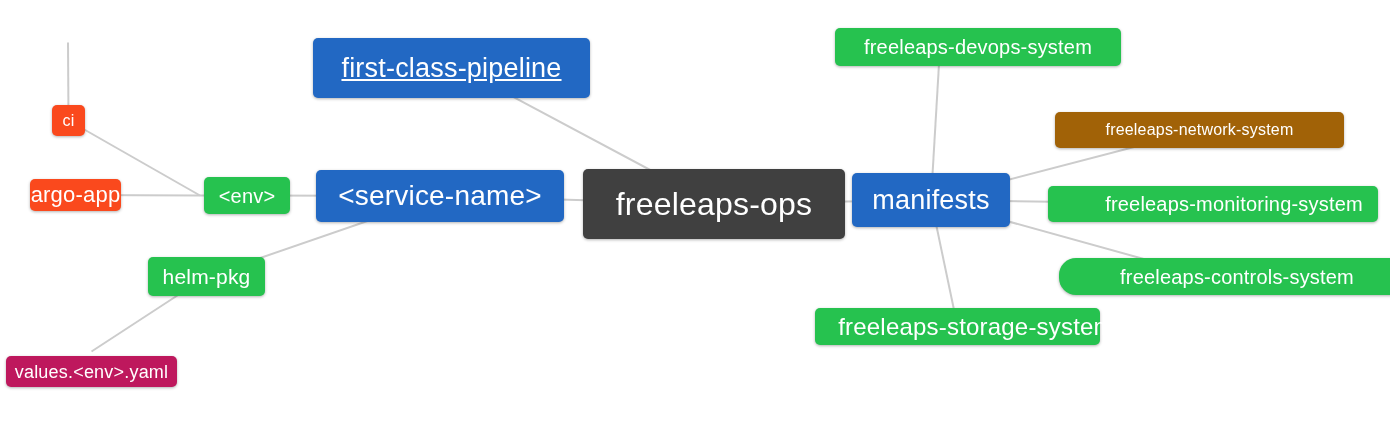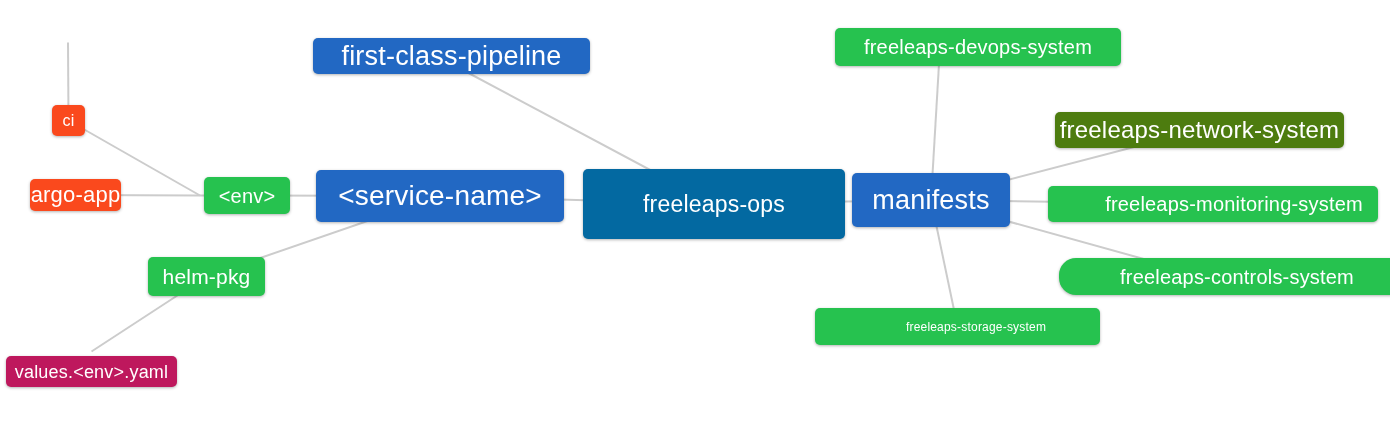--- a/index.html
+++ b/index.html
@@ -53,27 +53,27 @@
       <line x1="440" y1="196" x2="714" y2="204" stroke="#cccccc" stroke-width="2"></line>
       <line x1="451.5" y1="64" x2="714" y2="204" stroke="#cccccc" stroke-width="2"></line>
       <line x1="714" y1="204" x2="931" y2="200" stroke="#cccccc" stroke-width="2"></line>
       <line x1="931" y1="200" x2="940" y2="47" stroke="#cccccc" stroke-width="2"></line>
       <line x1="931" y1="200" x2="1199.5" y2="130" stroke="#cccccc" stroke-width="2"></line>
       <line x1="931" y1="200" x2="1213" y2="204" stroke="#cccccc" stroke-width="2"></line>
       <line x1="931" y1="200" x2="1207" y2="276.5" stroke="#cccccc" stroke-width="2"></line>
       <line x1="931" y1="200" x2="957.5" y2="326.5" stroke="#cccccc" stroke-width="2"></line>
     </svg>
 
-  <div class="node" style="left: 583px; top: 169px; width: 262px; height: 70px; font-size: 23px; background: #0369a1; color: rgb(255, 255, 255);">freeleaps-ops</div>
-  <div class="node" style="left: 313px; top: 38px; width: 277px; height: 36px; font-size: 27px; background: rgb(34, 104, 195); color: rgb(255, 255, 255);">first-class-pipeline</div>
+  <div class="node" style="left: 583px; top: 169px; width: 262px; height: 70px; font-size: 32px; background: #404040; color: rgb(255, 255, 255);">freeleaps-ops</div>
+  <div class="node" style="left: 313px; top: 38px; width: 277px; height: 60px; font-size: 27px; background: rgb(34, 104, 195); color: rgb(255, 255, 255); text-decoration: underline;">first-class-pipeline</div>
   <div class="node" style="left: 316px; top: 170px; width: 248px; height: 52px; font-size: 28px; background: rgb(34, 104, 195); color: rgb(255, 255, 255);">&lt;service-name&gt;</div>
   <div class="node" style="left: 852px; top: 173px; width: 158px; height: 54px; font-size: 27px; background: rgb(34, 104, 195); color: rgb(255, 255, 255);">manifests</div>
   <div class="node" style="left: 157px; top: 177px; width: 86px; height: 37px; font-size: 20px; background: rgb(38, 194, 79); color: rgb(255, 255, 255); margin-left: 47px;">&lt;env&gt;</div>
   <div class="node" style="left: 148px; top: 257px; width: 117px; height: 39px; font-size: 21px; background: rgb(38, 194, 79); color: rgb(255, 255, 255);">helm-pkg</div>
   <div class="node" style="left: 52px; top: 105px; width: 33px; height: 31px; font-size: 16px; background: rgb(250, 73, 29); color: rgb(255, 255, 255);">ci</div>
   <div class="node" style="left: 30px; top: 179px; width: 91px; height: 32px; font-size: 22px; background: rgb(250, 73, 29); color: rgb(255, 255, 255);">argo-app</div>
   <div class="node" style="left: 6px; top: 336px; width: 171px; height: 31px; font-size: 18px; background: #be185d; color: rgb(255, 255, 255); margin-top: 20px;">values.&lt;env&gt;.yaml</div>
   <div class="node" style="left: 797px; top: 28px; width: 286px; height: 38px; font-size: 20px; background: rgb(38, 194, 79); color: rgb(255, 255, 255); margin-left: 38px;">freeleaps-devops-system</div>
-  <div class="node" style="left: 1055px; top: 112px; width: 289px; height: 36px; font-size: 24px; background: #4d7c0f; color: rgb(255, 255, 255);">freeleaps-network-system</div>
+  <div class="node" style="left: 1055px; top: 112px; width: 289px; height: 36px; font-size: 16px; background: #a16207; color: rgb(255, 255, 255);">freeleaps-network-system</div>
   <div class="node" style="left: 1048px; top: 186px; width: 330px; height: 36px; font-size: 20px; background: rgb(38, 194, 79); color: rgb(255, 255, 255); padding-left: 42px;">freeleaps-monitoring-system</div>
   <div class="node" style="left: 1059px; top: 258px; width: 356px; height: 37px; font-size: 20px; background: rgb(38, 194, 79); color: rgb(255, 255, 255); border-radius: 17px;">freeleaps-controls-system</div>
-  <div class="node" style="left: 815px; top: 308px; width: 285px; height: 37px; font-size: 12px; background: rgb(38, 194, 79); color: rgb(255, 255, 255); padding-left: 37px;">freeleaps-storage-system</div>
+  <div class="node" style="left: 815px; top: 308px; width: 285px; height: 37px; font-size: 24px; background: rgb(38, 194, 79); color: rgb(255, 255, 255); padding-left: 37px;">freeleaps-storage-system</div>
 </div>
 
 </body></html>

